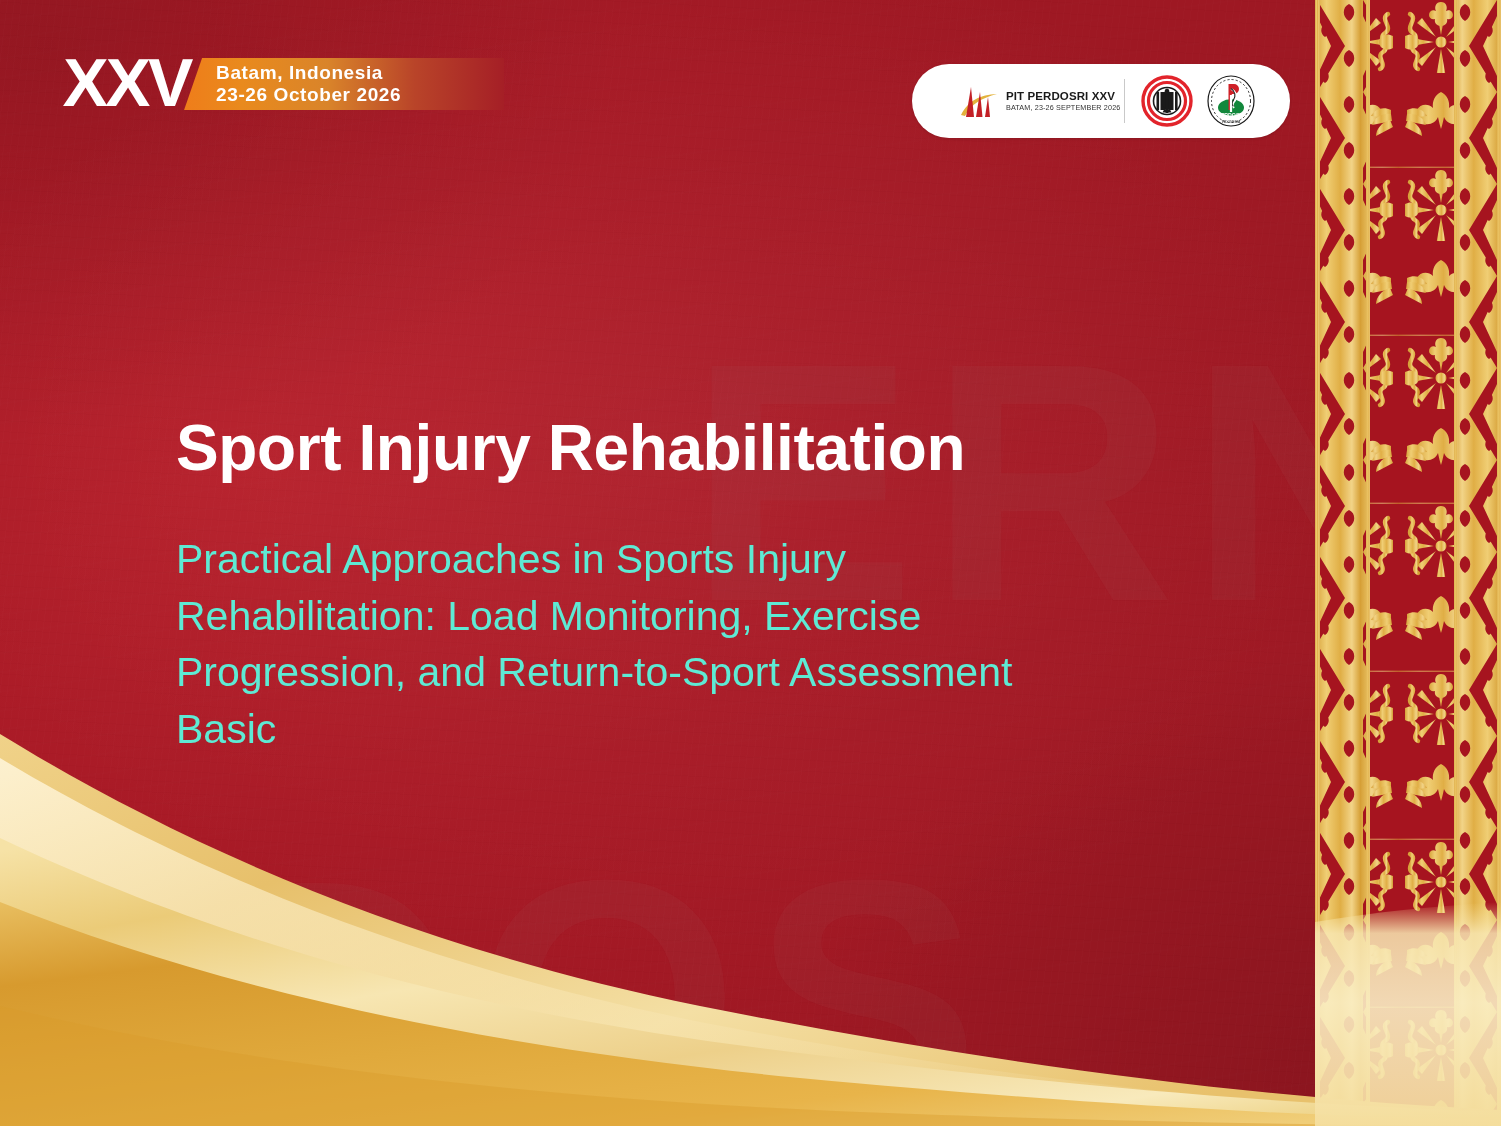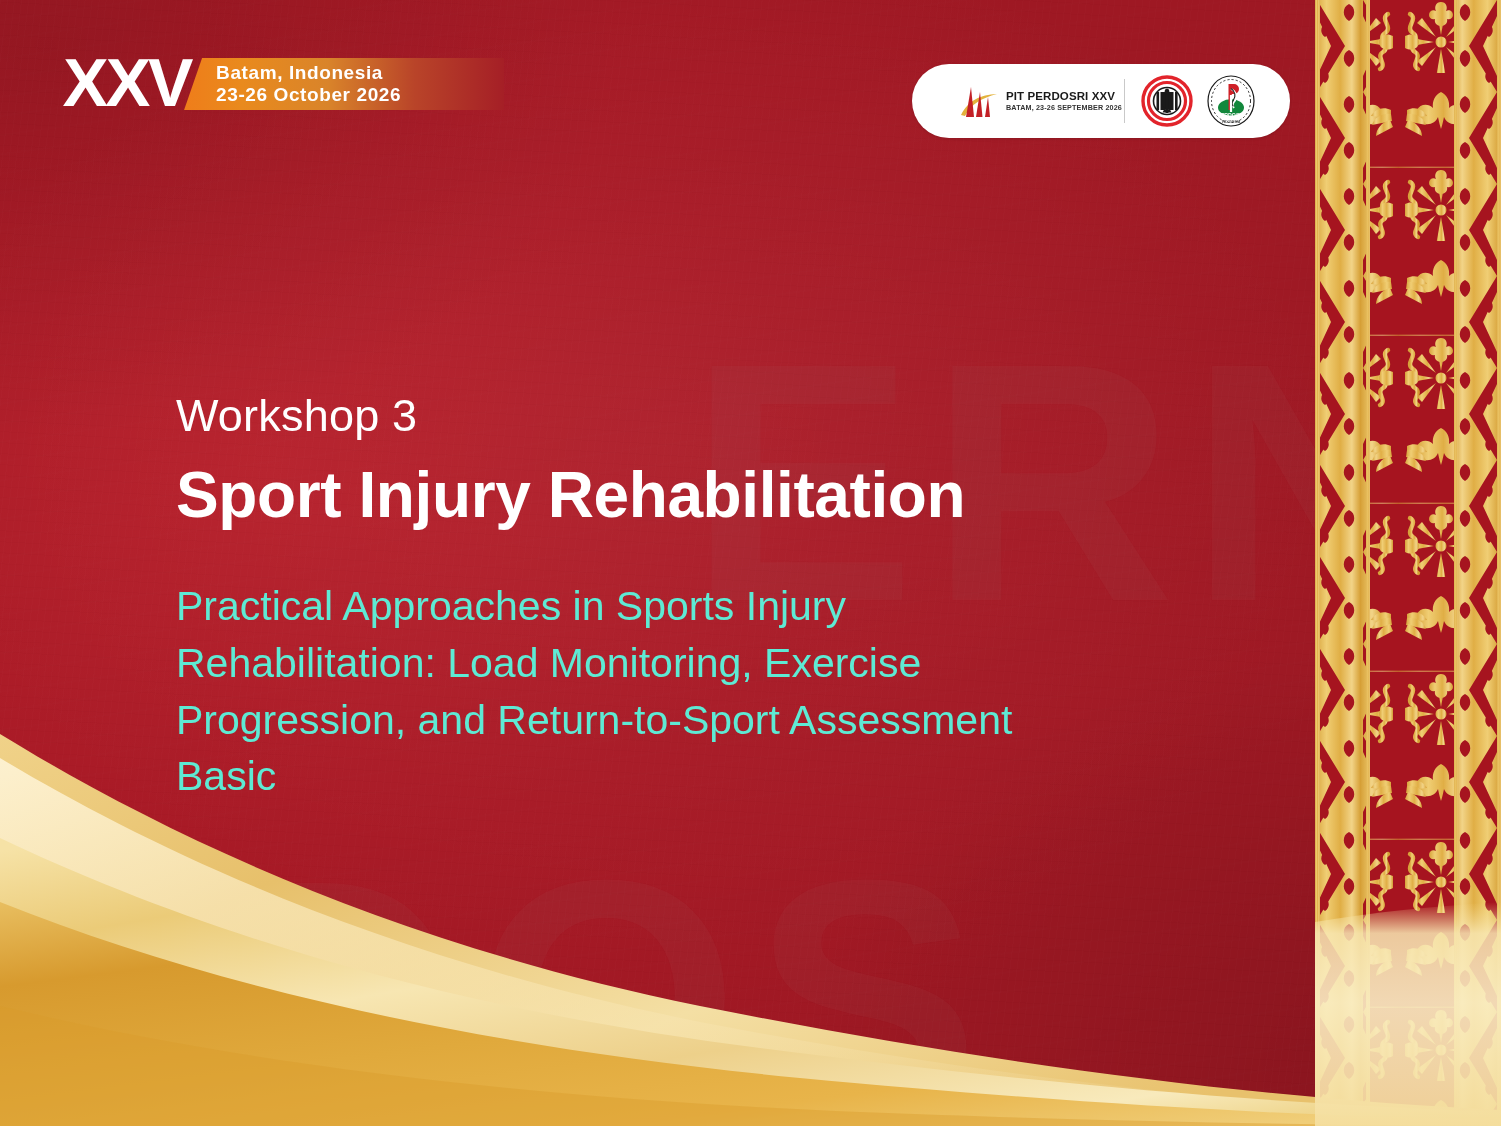--- a/index.html
+++ b/index.html
@@ -153,21 +153,21 @@
     width: 208px;
     box-sizing: border-box;
   }
   .badge-mark { width: 46px; height: 40px; flex: none; }
   .badge-text { margin-left: 6px; line-height: 1.12; }
   .badge-text .l1 {
     font-size: 11.5px; font-weight: 900; color: #1A1A1A; letter-spacing: .1px;
     font-family: "Liberation Sans", sans-serif; white-space: nowrap;
   }
   .badge-text .l2 {
-    font-size: 7.2px; font-weight: 700; color: #333; letter-spacing: .15px;
+    font-size: 7.2px; font-weight: 400; color: #333; letter-spacing: .15px;
     font-family: "Liberation Sans", sans-serif; white-space: nowrap; margin-top: 1px;
   }
   .badge-divider { width: 1px; height: 44px; background: #C9C9C9; margin: 0 16px 0 4px; }
   .badge-right { display: flex; align-items: center; gap: 13px; }
 
   
   .content { position: absolute; left: 176px; top: 392px; width: 1000px; z-index: 5; }
   .ws-label {
     color: #FFFFFF;
     font-size: 45px;
@@ -409,18 +409,17 @@
         <stop offset="0%" stop-color="#F6E09C" stop-opacity="0.00"></stop>
         <stop offset="14%" stop-color="#F8E7B2" stop-opacity="0.86"></stop>
         <stop offset="45%" stop-color="#FAEEC4" stop-opacity="0.90"></stop>
         <stop offset="100%" stop-color="#F5DFA0" stop-opacity="0.92"></stop>
       </linearGradient>
     </defs>
     <path d="M0 216 C 60 206, 120 200, 186 196 L186 420 L0 420 Z" fill="url(#ovl)"></path>
   </svg>
 
   <div class="content">
-    <div class="ws-label">Workshop 3</div>
     <div class="ws-title">Sport Injury Rehabilitation</div>
     <div class="ws-desc">Practical Approaches in Sports Injury Rehabilitation: Load Monitoring, Exercise Progression, and Return-to-Sport Assessment Basic</div>
   </div>
 
 </div>
 
 </body></html>

